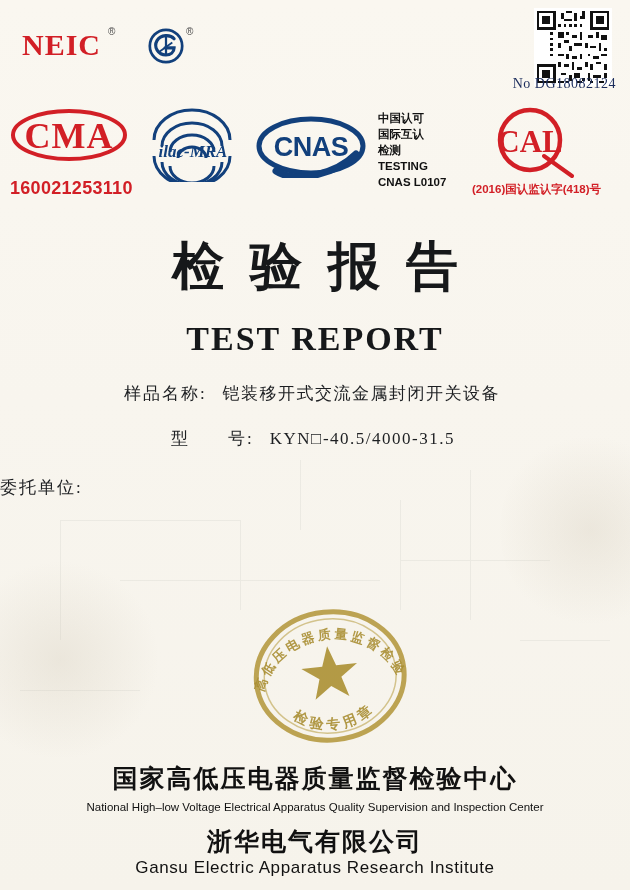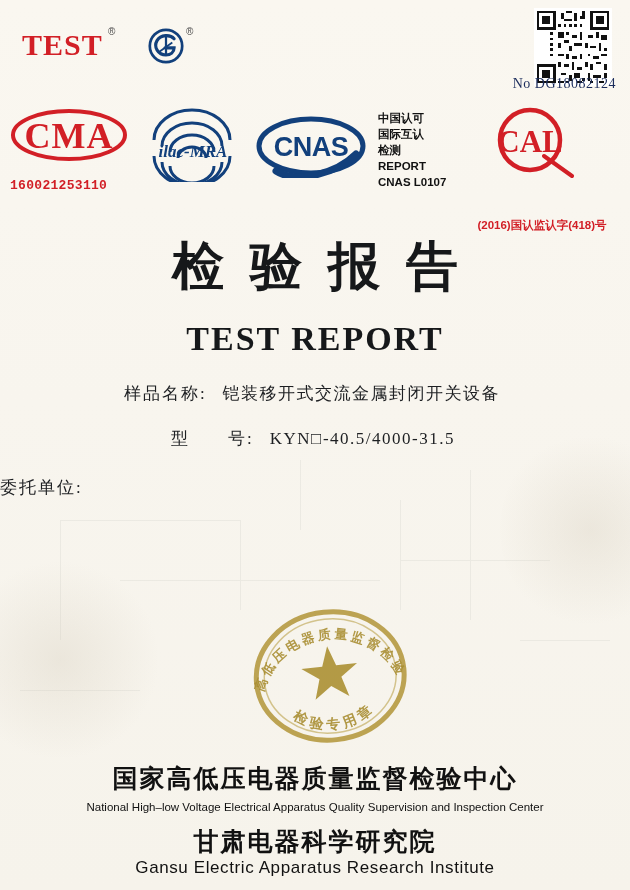--- a/index.html
+++ b/index.html
@@ -102,23 +102,23 @@
     position: absolute;
     left: 10px;
     top: 8px;
     width: 118px;
     height: 54px;
   }
   .cma-no {
     position: absolute;
     left: 10px;
     top: 78px;
-    font-family: Liberation Mono, monospace;
-    font-weight: bold;
-    font-size: 13px;
+    font-family: Liberation Sans, sans-serif;
+    font-weight: bold;
+    font-size: 18px;
     color: #d21f26;
     letter-spacing: 0.3px;
   }
   .ilac {
     position: absolute;
     left: 140px;
     top: 6px;
     width: 104px;
     height: 76px;
   }
@@ -172,26 +172,24 @@
     left: 482px;
     top: 6px;
     width: 96px;
     height: 72px;
   }
   .cal-no {
     position: absolute;
     left: 472px;
     top: 82px;
     width: 140px;
-    text-align: center;
     font-family: "Liberation Sans", sans-serif;
     font-weight: bold;
     font-size: 11.5px;
     color: #d21f26;
-    margin-top: 36px;
   }
 
   
   .title-cn {
     position: absolute;
     left: 0;
     top: 232px;
     width: 630px;
     text-align: center;
     font-family: "Liberation Serif", serif;
@@ -303,21 +301,21 @@
     <div class="ln" style="left:400px; top:500px; width:1px; height:110px;"></div>
     <div class="ln" style="left:400px; top:560px; width:150px; height:1px;"></div>
     <div class="ln" style="left:470px; top:470px; width:1px; height:150px;"></div>
     <div class="ln" style="left:20px; top:690px; width:120px; height:1px;"></div>
     <div class="ln" style="left:520px; top:640px; width:90px; height:1px;"></div>
     <div class="ln" style="left:300px; top:460px; width:1px; height:70px;"></div>
   </div>
   <div class="bg-blot" style="left:-40px; top:560px; width:200px; height:200px;"></div>
   <div class="bg-blot" style="left:500px; top:430px; width:180px; height:200px;"></div>
 
-  <div class="neic">TEST</div>
+  <div class="neic">NEIC</div>
   <div class="neic-reg">®</div>
 
   <div class="gec-logo">
     <svg viewBox="0 0 40 40" width="36" height="36" aria-hidden="true">
       <circle cx="20" cy="20" r="18" fill="none" stroke="#12407c" stroke-width="3"></circle>
       <path d="M29 12 C25 7, 14 7, 10 14 C6 21, 11 30, 20 30 C25 30, 29 27, 29 22 L19 22" fill="none" stroke="#12407c" stroke-width="3.5" stroke-linecap="round"></path>
       <path d="M20 8 L20 30" stroke="#12407c" stroke-width="2.5"></path>
       <path d="M13 26 L27 16" stroke="#12407c" stroke-width="2"></path>
     </svg>
   </div>
@@ -444,21 +442,21 @@
         <ellipse cx="55" cy="32" rx="52" ry="27" fill="none" stroke="#12407c" stroke-width="5"></ellipse>
         <path d="M20 57 C40 70, 80 60, 100 40" fill="none" stroke="#12407c" stroke-width="7" stroke-linecap="round"></path>
       </svg>
     </div>
     <div class="cnas-word">CNAS</div>
 
     <div class="cnas-side">
       <div>中国认可</div>
       <div>国际互认</div>
       <div>检测</div>
-      <div class="en">REPORT</div>
+      <div class="en">TESTING</div>
       <div class="en">CNAS L0107</div>
     </div>
 
     <div class="cal">
       <svg viewBox="0 0 96 72" width="96" height="72" aria-hidden="true">
         <circle cx="48" cy="34" r="30" fill="none" stroke="#d21f26" stroke-width="4.5"></circle>
         <text x="48" y="46" text-anchor="middle" font-family="Liberation Serif, serif" font-size="31" font-weight="bold" fill="#d21f26">CAL</text>
         <path d="M62 50 L90 70" stroke="#d21f26" stroke-width="4" stroke-linecap="round"></path>
       </svg>
     </div>
@@ -498,17 +496,17 @@
       </text>
       <text font-family="Liberation Serif, serif" font-size="14" font-weight="bold" fill="#a98e33" opacity="0.9">
         <textPath href="#sealArcBot" startOffset="50%" text-anchor="middle" letter-spacing="4">检验专用章</textPath>
       </text>
     </svg>
   </div>
 
   <div class="footer">
     <div class="foot-cn1">国家高低压电器质量监督检验中心</div>
     <div class="foot-en1">National High–low Voltage Electrical Apparatus Quality Supervision and Inspection Center</div>
-    <div class="foot-cn2">甘肃电器科学研究院</div>
+    <div class="foot-cn2">浙华电气有限公司</div>
     <div class="foot-en2">Gansu Electric Apparatus Research Institute</div>
   </div>
 
 </div>
 
 </body></html>

